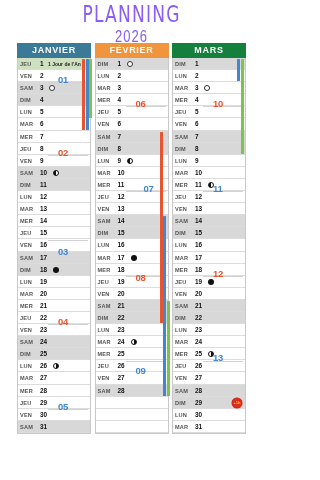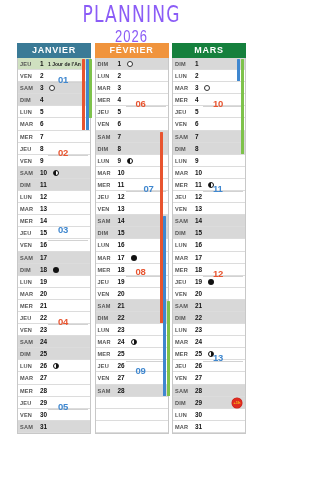--- a/index.html
+++ b/index.html
@@ -286,21 +286,21 @@
         </div>
         <div class="day we">
           <span class="dow">SAM</span>
           <span class="dnum">31</span>
         </div>
         <div class="wkline" style="top: 24.2px; left: 30px; width: 40px;"></div>
         <div class="wk b" style="top: 16.1px; left: 40px;">01</div>
         <div class="wkline" style="top: 96.8px; left: 30px; width: 40px;"></div>
         <div class="wk o" style="top: 88.7px; left: 40px;">02</div>
         <div class="wkline" style="top: 181.5px; left: 30px; width: 40px;"></div>
-        <div class="wk b" style="top: 166px; left: 40px;">03</div>
+        <div class="wk b" style="top: 188px; left: 40px;">03</div>
         <div class="wkline" style="top: 266.2px; left: 30px; width: 40px;"></div>
         <div class="wk o" style="top: 258.1px; left: 40px;">04</div>
         <div class="wkline" style="top: 350.9px; left: 30px; width: 40px;"></div>
         <div class="wk b" style="top: 342.8px; left: 40px;">05</div>
         <div class="strip" style="background: rgb(232, 84, 47); top: 1px; height: 70.6px; left: 64px;"></div>
         <div class="strip" style="background: rgb(63, 135, 207); top: 1px; height: 70.6px; left: 67.5px;"></div>
         <div class="strip" style="background: rgb(126, 194, 75); top: 1px; height: 58.5px; left: 71px;"></div>
       </div>
     </div>
     <div class="month m-feb">
@@ -423,21 +423,21 @@
           <span class="dnum">28</span>
         </div>
         <div class="day empty"></div>
         <div class="day empty"></div>
         <div class="day empty"></div>
         <div class="wkline" style="top: 48.4px; left: 30px; width: 40px;"></div>
         <div class="wk o" style="top: 40.3px; left: 40px;">06</div>
         <div class="wkline" style="top: 133.1px; left: 30px; width: 40px;"></div>
         <div class="wk b" style="top: 125px; left: 48px;">07</div>
         <div class="wkline" style="top: 217.8px; left: 30px; width: 40px;"></div>
-        <div class="wk o" style="top: 208px; left: 40px;">08</div>
+        <div class="wk o" style="top: 214px; left: 40px;">08</div>
         <div class="wkline" style="top: 302.5px; left: 30px; width: 40px;"></div>
         <div class="wk b" style="top: 278px; left: 40px; margin-top: 29px;">09</div>
         <div class="strip" style="background: rgb(232, 84, 47); top: 73.6px; height: 191.6px; left: 64px;"></div>
         <div class="strip" style="background: rgb(63, 135, 207); top: 158.3px; height: 179.5px; left: 67.5px;"></div>
         <div class="strip" style="background: rgb(126, 194, 75); top: 243px; height: 94.8px; left: 71px;"></div>
       </div>
     </div>
     <div class="month m-mar">
       <div class="month-header">MARS</div>
       <div class="days">

